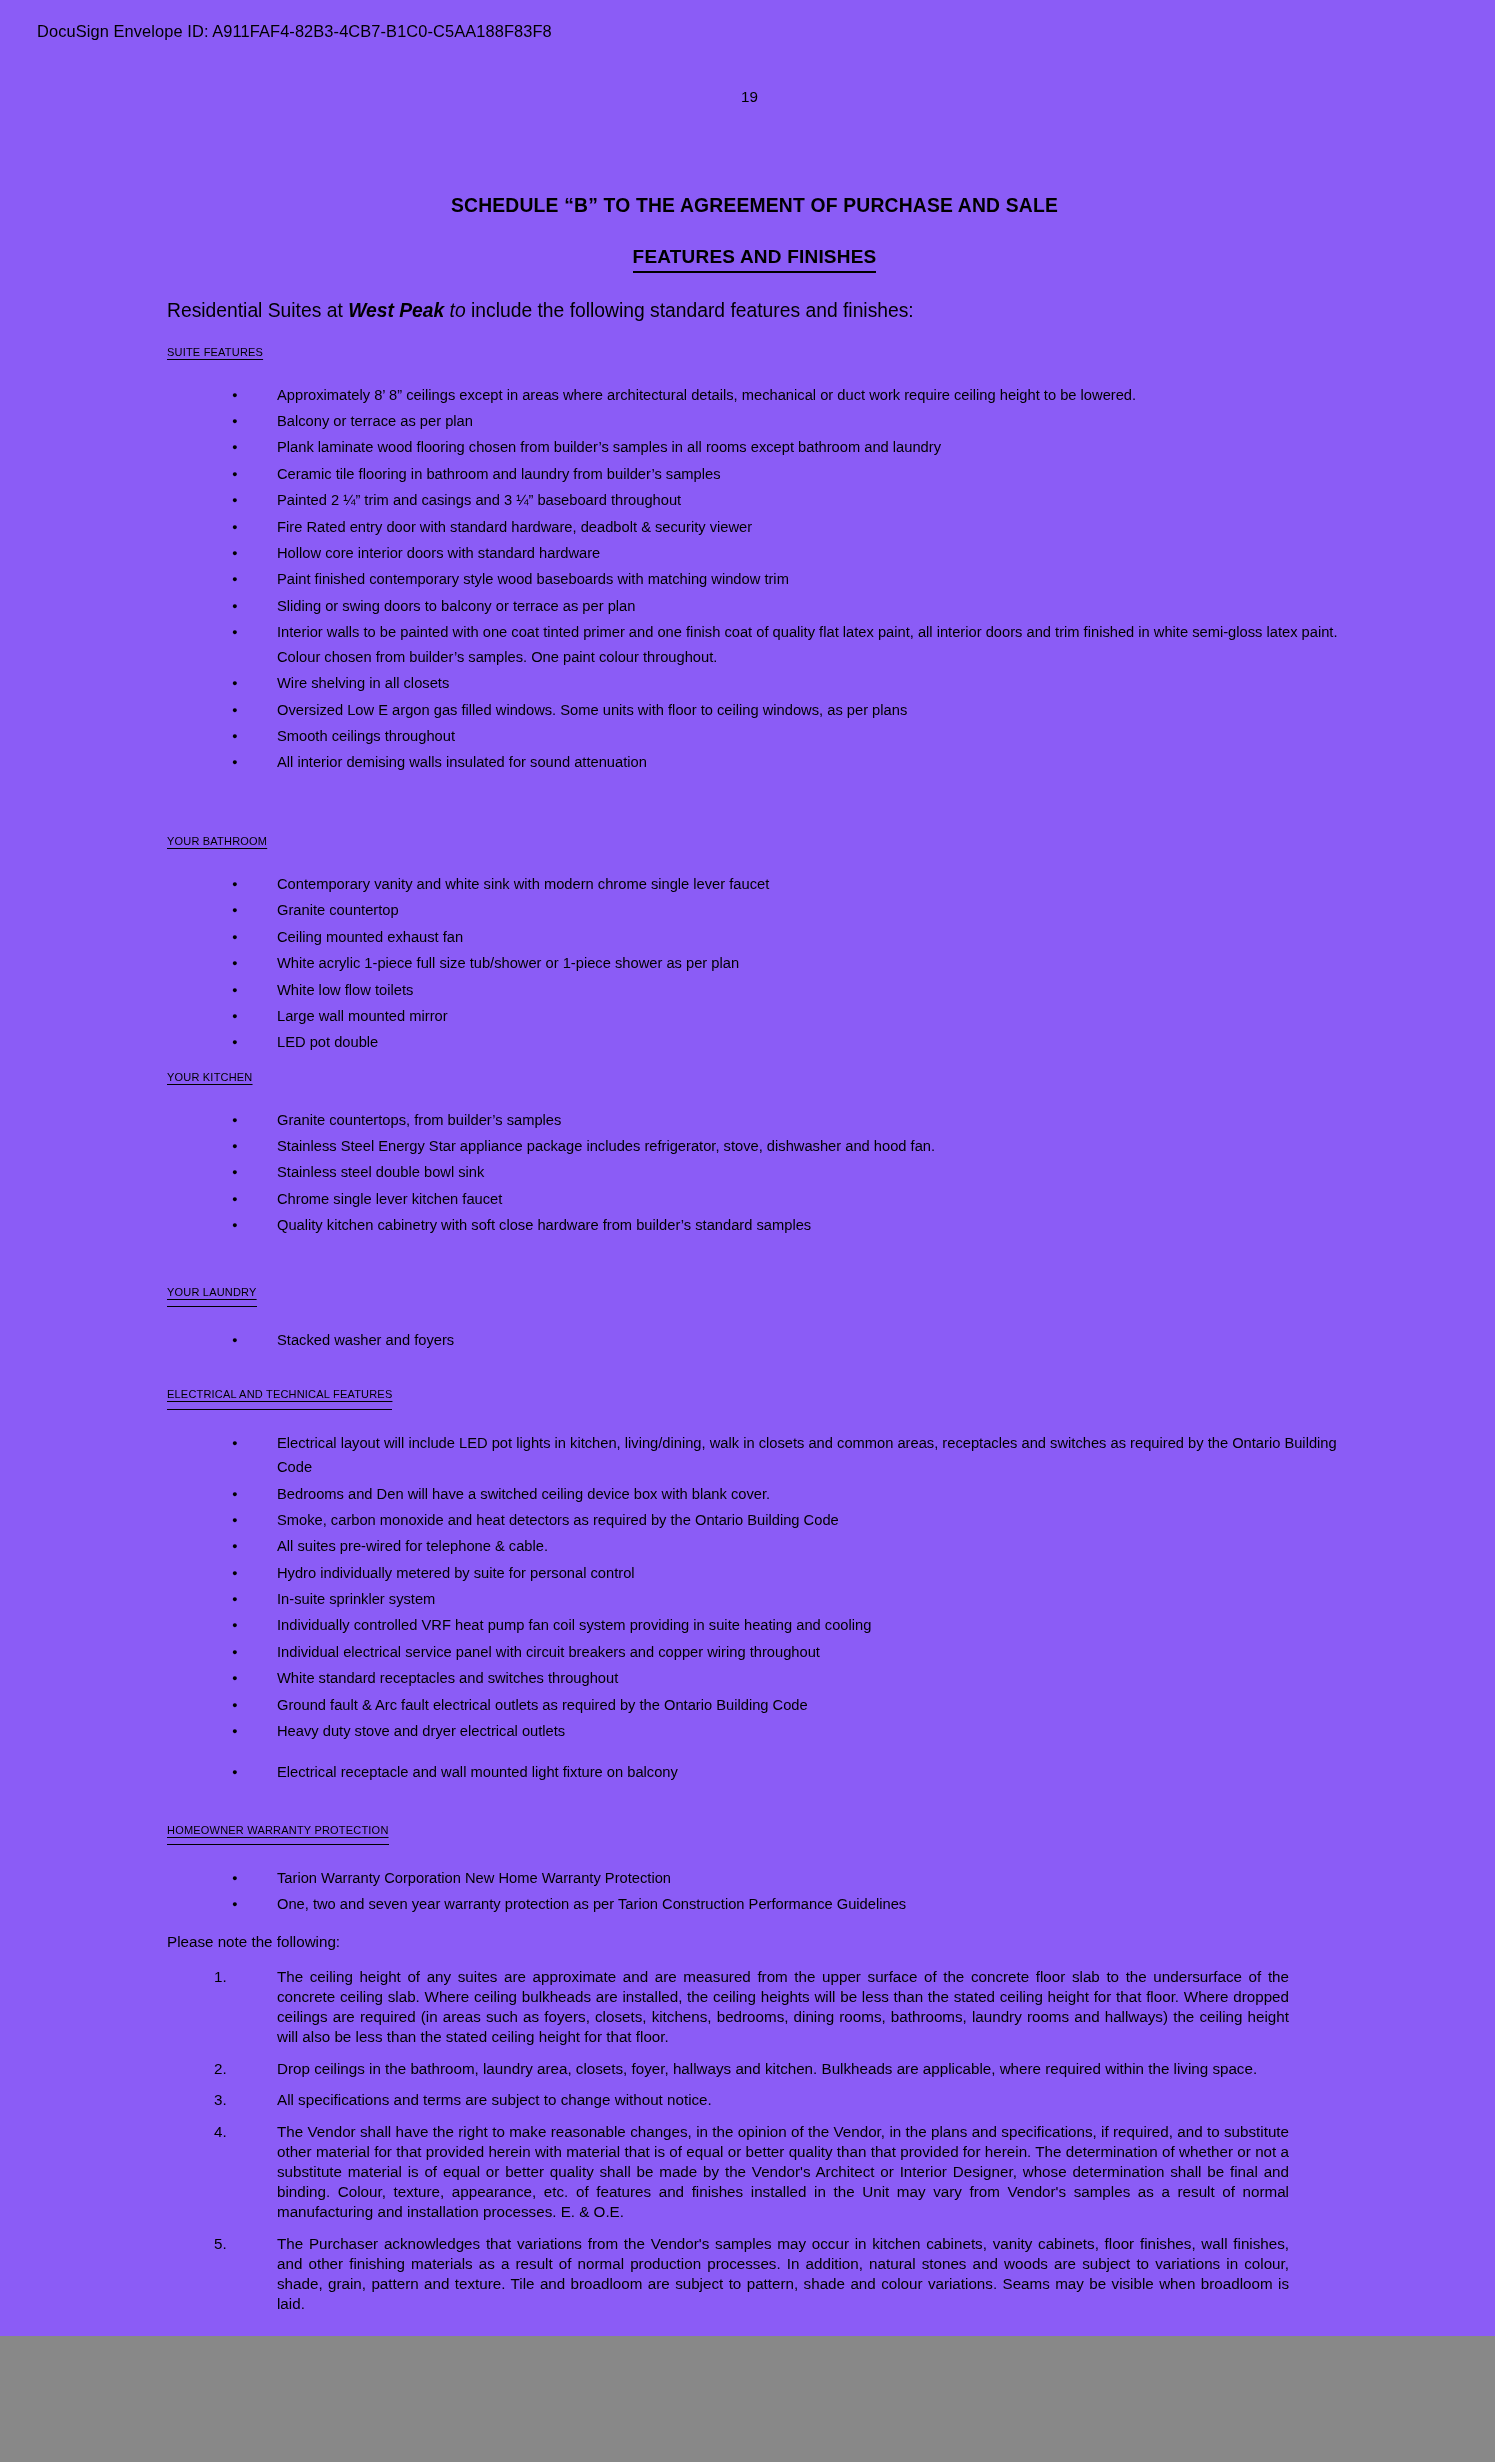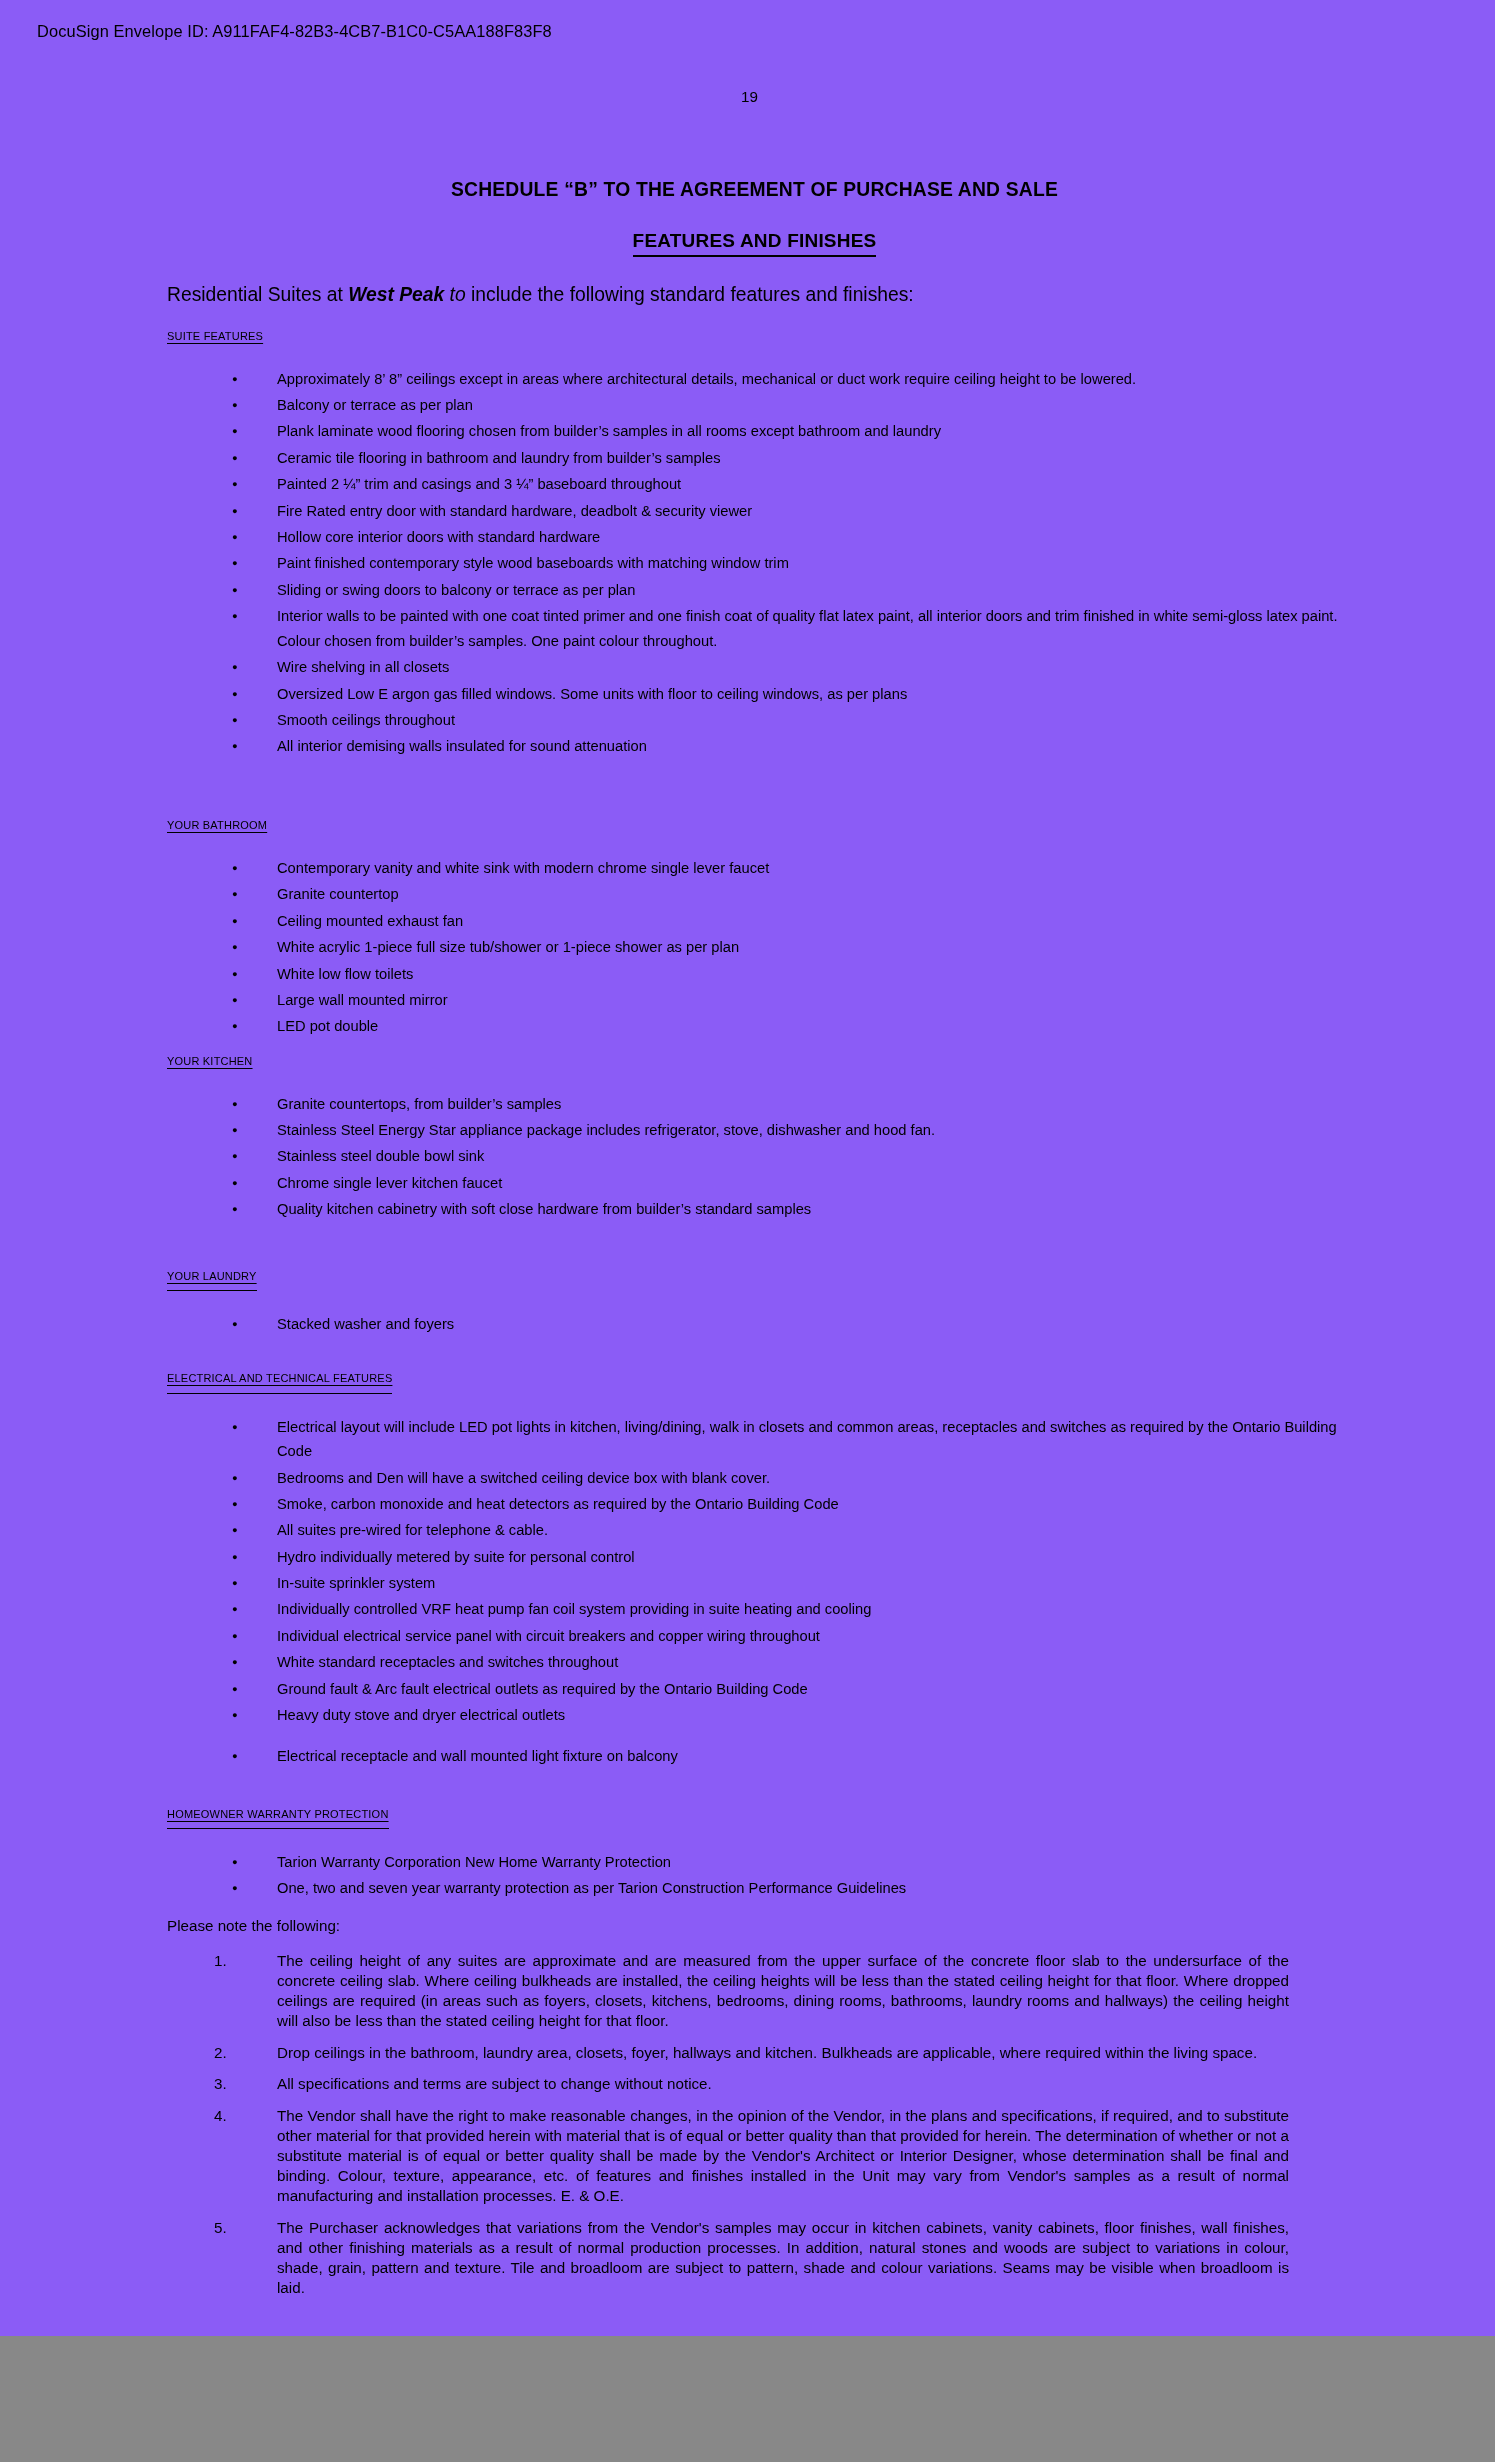--- a/index.html
+++ b/index.html
@@ -13,21 +13,21 @@
   }
   .docusign {
     position:absolute; left:37px; top:22px;
     font-size:16.4px; letter-spacing:0.1px;
   }
   .pagenum {
     position:absolute; top:88px; left:2px; width:1495px;
     text-align:center; font-size:15.2px;
   }
   .content {
-    position:absolute; left:167px; top:0; width:1175px;
+    position:absolute; left:167px; top:16px; width:1175px;
   }
   h1.title {
     margin:179px 0 0 0; padding:0;
     text-align:center;
     font-size:19.3px; line-height:22px; font-weight:bold;
     letter-spacing:0.2px;
   }
   .subtitle-row { text-align:center; margin-top:29px; line-height:22px; }
   .subtitle {
     display:inline-block;

